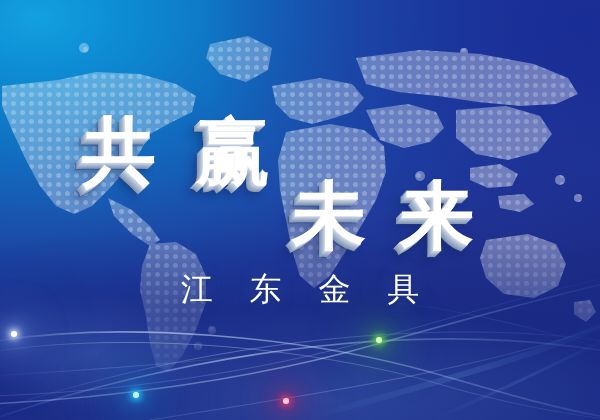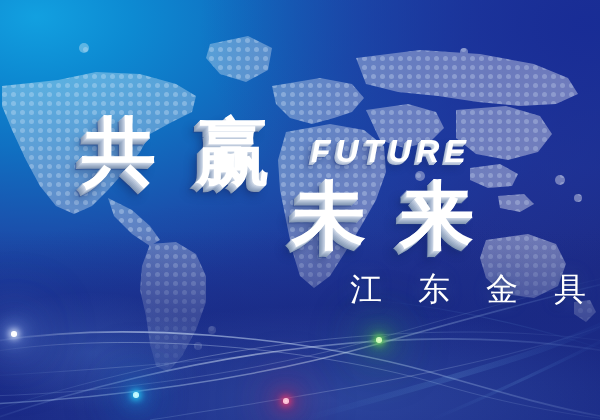--- a/index.html
+++ b/index.html
@@ -159,23 +159,23 @@
       -3px 3px 0 #aebcd2,
       -4px 4px 1px rgba(45,70,140,0.5),
       -5px 6px 7px rgba(18,36,95,0.45);
   }
 
   .subtitle {
     position: absolute;
     left: 0;
     right: 0;
     top: 268px;
-    text-align: right;
+    text-align: center;
     padding-left: 14px;
-    font-family: Liberation Serif, serif;
+    font-family: Liberation Sans, sans-serif;
     font-size: 32px;
     font-weight: 400;
     letter-spacing: 14px;
     color: #ffffff;
     white-space: nowrap;
     text-shadow: 0 1px 6px rgba(10,30,90,0.55), 0 0 18px rgba(150,200,255,0.25);
   }
 </style>
 </head>
 <body>
@@ -301,21 +301,20 @@
   <span class="glow glow-white"></span>
   <span class="glow glow-cyan"></span>
   <span class="glow glow-pink"></span>
   <span class="glow glow-green"></span>
 
   <div class="content">
 
     <span class="cn-big w-gong">共</span>
     <span class="cn-big w-ying">赢</span>
 
-    <span class="future">FUTURE</span>
 
     <span class="cn-big w-wei">未</span>
     <span class="cn-big w-lai">来</span>
 
     <div class="subtitle">江 东 金 具</div>
   </div>
 
 </div>
 
 </body></html>

